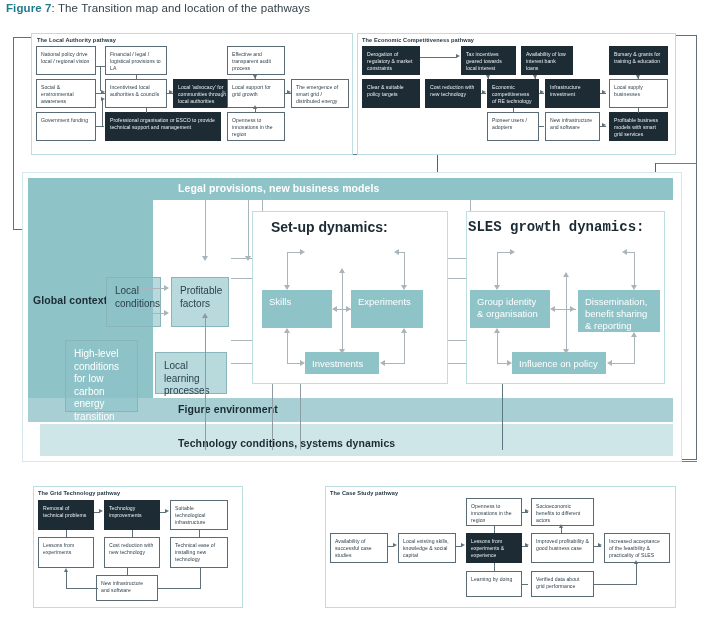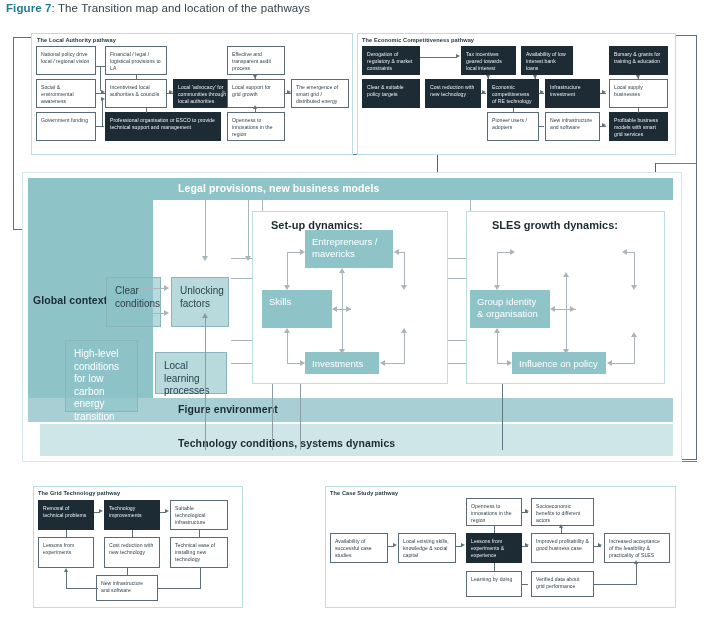--- a/index.html
+++ b/index.html
@@ -58,21 +58,21 @@
 
   .ctx-box{
     position:absolute;box-sizing:border-box;background:rgba(141,195,200,.62);
     border:1px solid #8ab4bb;color:#2b3f4a;font-size:10px;line-height:12.5px;
     padding:7px 8px;
   }
   .ctx-box.dark{background:rgba(104,153,160,.78);border-color:#6d969d;color:#ffffff;}
   .ctx-box.wht{color:#ffffff;}
 
   .dyn-panel{position:absolute;box-sizing:border-box;border:1px solid #bcdde1;background:#ffffff;}
-  .dyn-title{position:absolute;font-size:11px;font-weight:bold;color:#1b2a33;white-space:nowrap;}
+  .dyn-title{position:absolute;font-size:14px;font-weight:bold;color:#1b2a33;white-space:nowrap;}
 
   .dnode{
     position:absolute;box-sizing:border-box;background:#8ec3c8;color:#ffffff;
     font-size:9.5px;line-height:12px;padding:6px 7px;overflow:hidden;
   }
 
   .gln{position:absolute;background:#a9b5bb;}
   .gln.h{height:1.2px;}
   .gln.v{width:1.2px;}
   .garw{position:absolute;width:0;height:0;}
@@ -202,22 +202,22 @@
   <div class="band legal-band" style="left:153px;top:178px;width:520px;height:22px;"></div>
   <div class="band-label" style="left:178px;top:182px;color:#ffffff;">Legal provisions, new business models</div>
 
   <div class="band policy-band" style="left:28px;top:398px;width:645px;height:24px;"></div>
   <div class="band-label" style="left:178px;top:403px;">Figure environment</div>
 
   <div class="band tech-band" style="left:40px;top:424px;width:633px;height:32px;"></div>
   <div class="band-label" style="left:178px;top:437px;">Technology conditions, systems dynamics</div>
 
   <div class="ctx-box wht" style="left:65px;top:340px;width:73px;height:72px;">High-level conditions for low carbon energy transition</div>
-  <div class="ctx-box" style="left:106px;top:277px;width:55px;height:50px;">Clear conditions</div>
-  <div class="ctx-box" style="left:171px;top:277px;width:58px;height:50px;">Unlocking factors</div>
+  <div class="ctx-box" style="left:106px;top:277px;width:55px;height:50px;">Local conditions</div>
+  <div class="ctx-box" style="left:171px;top:277px;width:58px;height:50px;">Profitable factors</div>
   <div class="ctx-box" style="left:155px;top:352px;width:72px;height:42px;">Local learning processes</div>
 
   <div class="gln v" style="left:205px;top:318px;height:132px;background:#8d9ba2;"></div>
   <div class="garw u" style="left:202px;top:313px;border-bottom-color:#8d9ba2;"></div>
   <div class="gln v" style="left:272px;top:318px;height:132px;background:#8d9ba2;"></div>
   <div class="garw u" style="left:269px;top:313px;border-bottom-color:#8d9ba2;"></div>
   <div class="gln v" style="left:300px;top:380px;height:70px;background:#8d9ba2;"></div>
   <div class="garw u" style="left:297px;top:375px;border-bottom-color:#8d9ba2;"></div>
   <div class="gln v" style="left:502px;top:380px;height:70px;background:#5d7781;"></div>
   <div class="garw u" style="left:499px;top:375px;border-bottom-color:#5d7781;"></div>
@@ -241,22 +241,22 @@
   <div class="gln h" style="left:231px;top:278px;width:22px;"></div>
   <div class="garw r" style="left:252px;top:275px;"></div>
   <div class="gln h" style="left:231px;top:340px;width:22px;"></div>
   <div class="garw r" style="left:252px;top:337px;"></div>
   <div class="gln h" style="left:231px;top:363px;width:22px;"></div>
   <div class="garw r" style="left:252px;top:360px;"></div>
 
   <div class="dyn-panel" style="left:252px;top:211px;width:196px;height:173px;"></div>
   <div class="dyn-title" style="left:271px;top:219px;">Set-up dynamics:</div>
 
-  <div class="dnode" style="left:305px;top:230px;width:88px;height:38px;">Entrepreneurs / mavericks</div>
   <div class="dnode" style="left:262px;top:290px;width:70px;height:38px;">Skills</div>
+  <div class="dnode" style="left:351px;top:290px;width:72px;height:38px;">Experiments</div>
   <div class="dnode" style="left:305px;top:352px;width:74px;height:22px;">Investments</div>
 
   <div class="gln v" style="left:342px;top:272px;height:80px;"></div>
   <div class="garw u" style="left:339px;top:268px;"></div>
   <div class="garw d" style="left:339px;top:349px;"></div>
   <div class="gln h" style="left:333px;top:309px;width:18px;"></div>
   <div class="garw l" style="left:332px;top:306px;"></div>
   <div class="garw r" style="left:346px;top:306px;"></div>
 
   <div class="gln v" style="left:287px;top:252px;height:36px;"></div>
@@ -282,23 +282,24 @@
   <div class="gln h" style="left:448px;top:258px;width:22px;"></div>
   <div class="garw r" style="left:469px;top:255px;"></div>
   <div class="gln h" style="left:448px;top:278px;width:22px;"></div>
   <div class="garw r" style="left:469px;top:275px;"></div>
   <div class="gln h" style="left:448px;top:340px;width:22px;"></div>
   <div class="garw r" style="left:469px;top:337px;"></div>
   <div class="gln h" style="left:448px;top:363px;width:22px;"></div>
   <div class="garw r" style="left:469px;top:360px;"></div>
 
   <div class="dyn-panel" style="left:466px;top:211px;width:199px;height:173px;"></div>
-  <div class="dyn-title" style="left:492px;top:219px;">SLES growth dynamics:</div>
+  <div class="dyn-title" style="left:468px;top:219px;font-family:Liberation Mono, monospace;">SLES growth dynamics:</div>
 
   <div class="dnode" style="left:470px;top:290px;width:80px;height:38px;">Group identity &amp; organisation</div>
+  <div class="dnode" style="left:578px;top:290px;width:82px;height:42px;">Dissemination, benefit sharing &amp; reporting</div>
   <div class="dnode" style="left:512px;top:352px;width:94px;height:22px;">Influence on policy</div>
 
   <div class="gln v" style="left:566px;top:276px;height:76px;"></div>
   <div class="garw u" style="left:563px;top:272px;"></div>
   <div class="garw d" style="left:563px;top:349px;"></div>
   <div class="gln h" style="left:552px;top:309px;width:24px;"></div>
   <div class="garw l" style="left:550px;top:306px;"></div>
   <div class="garw r" style="left:570px;top:306px;"></div>
 
   <div class="gln v" style="left:497px;top:252px;height:36px;"></div>

